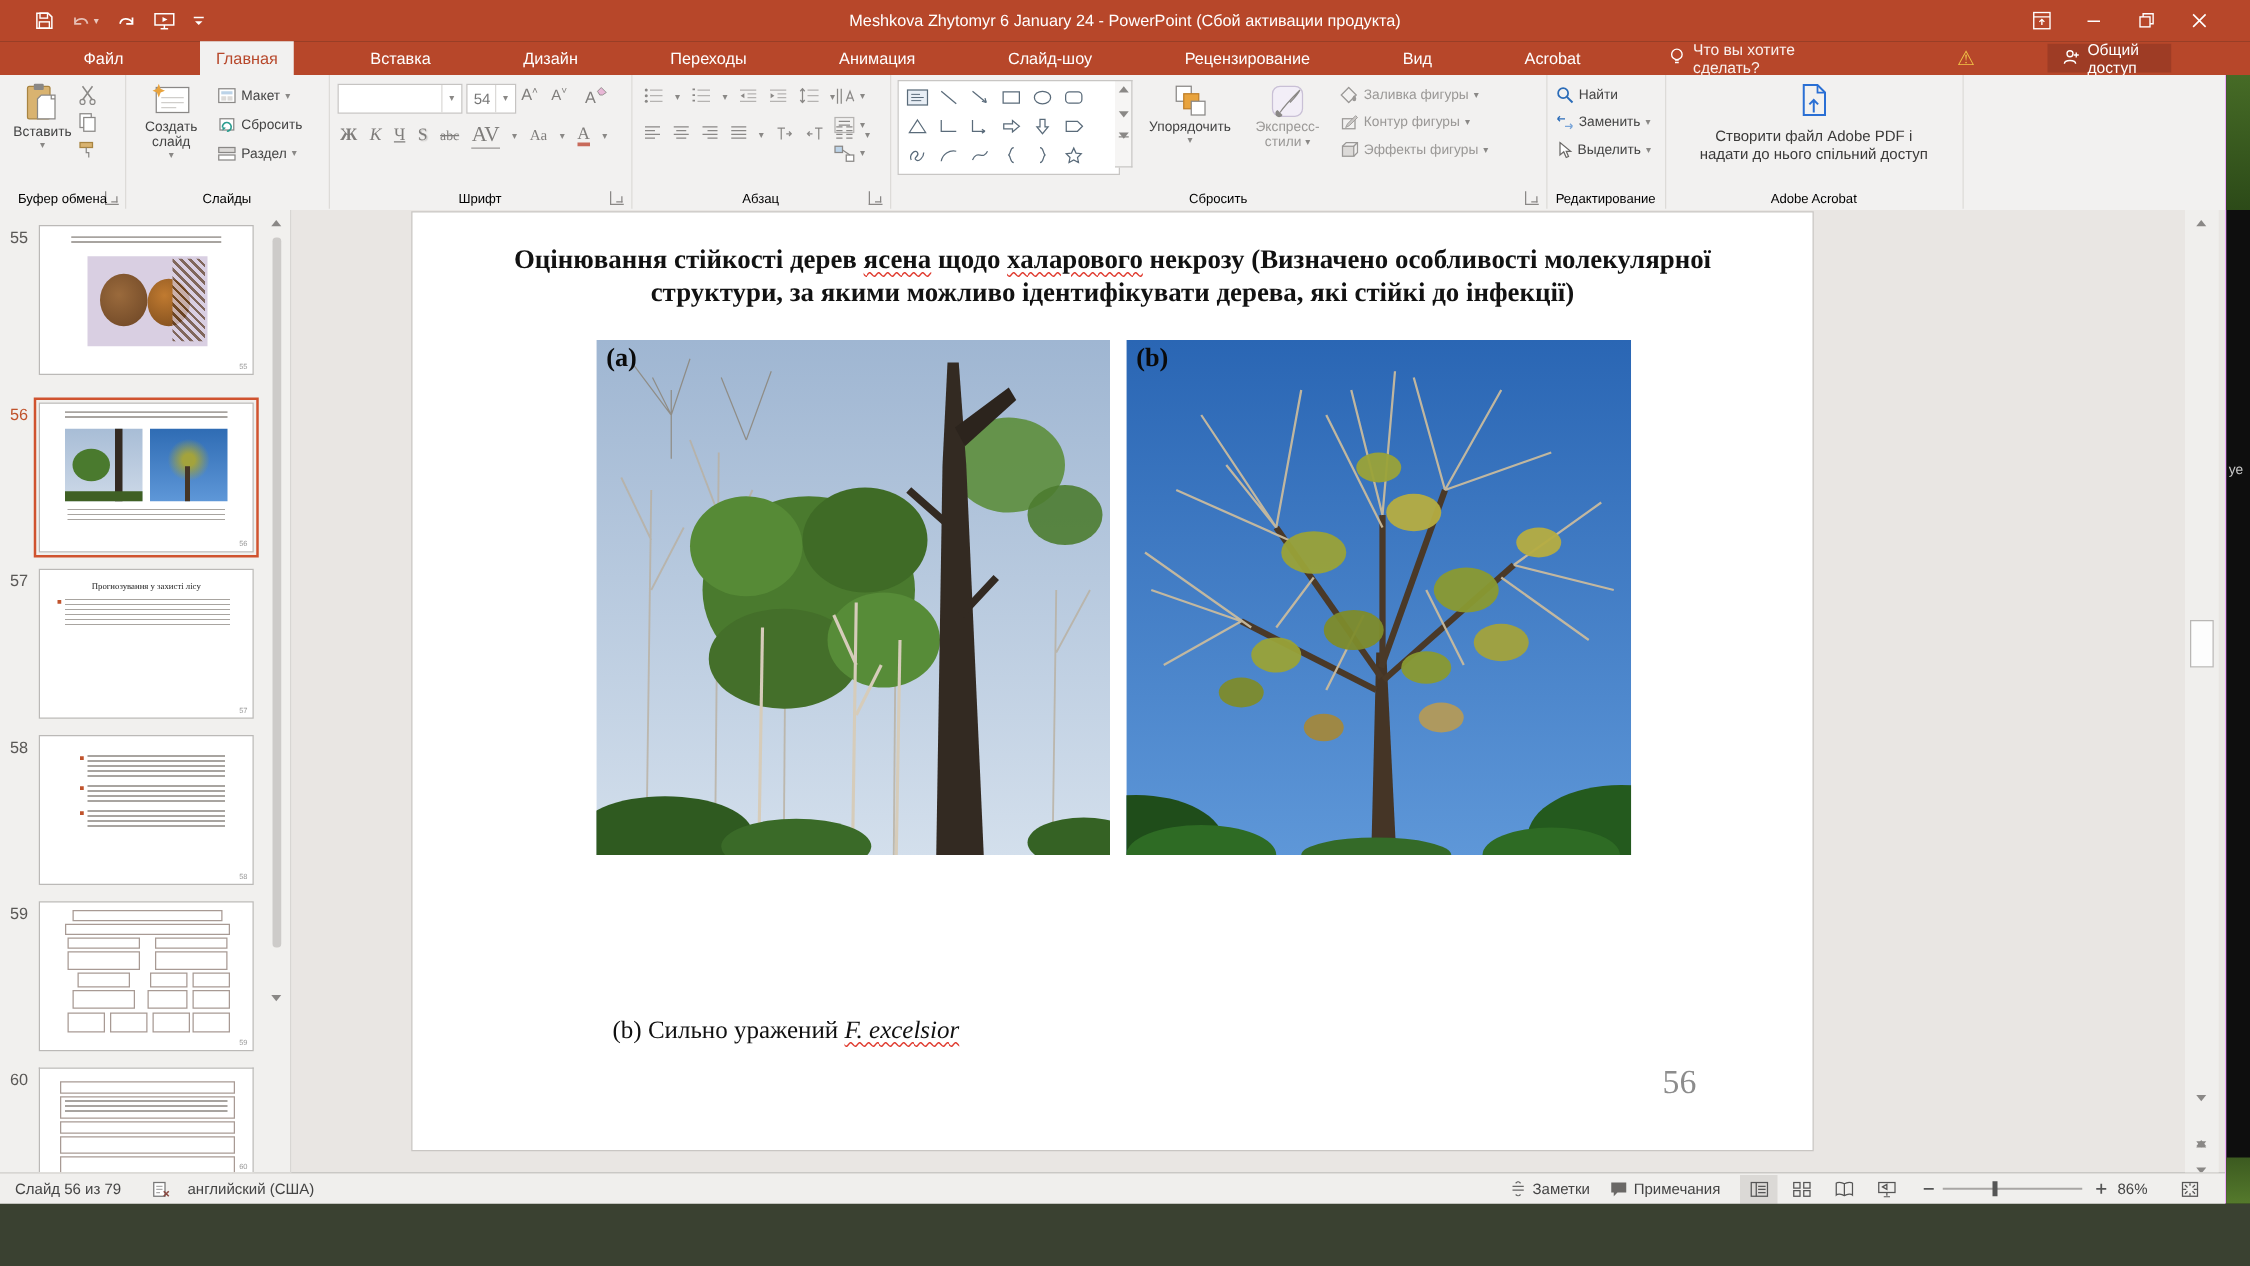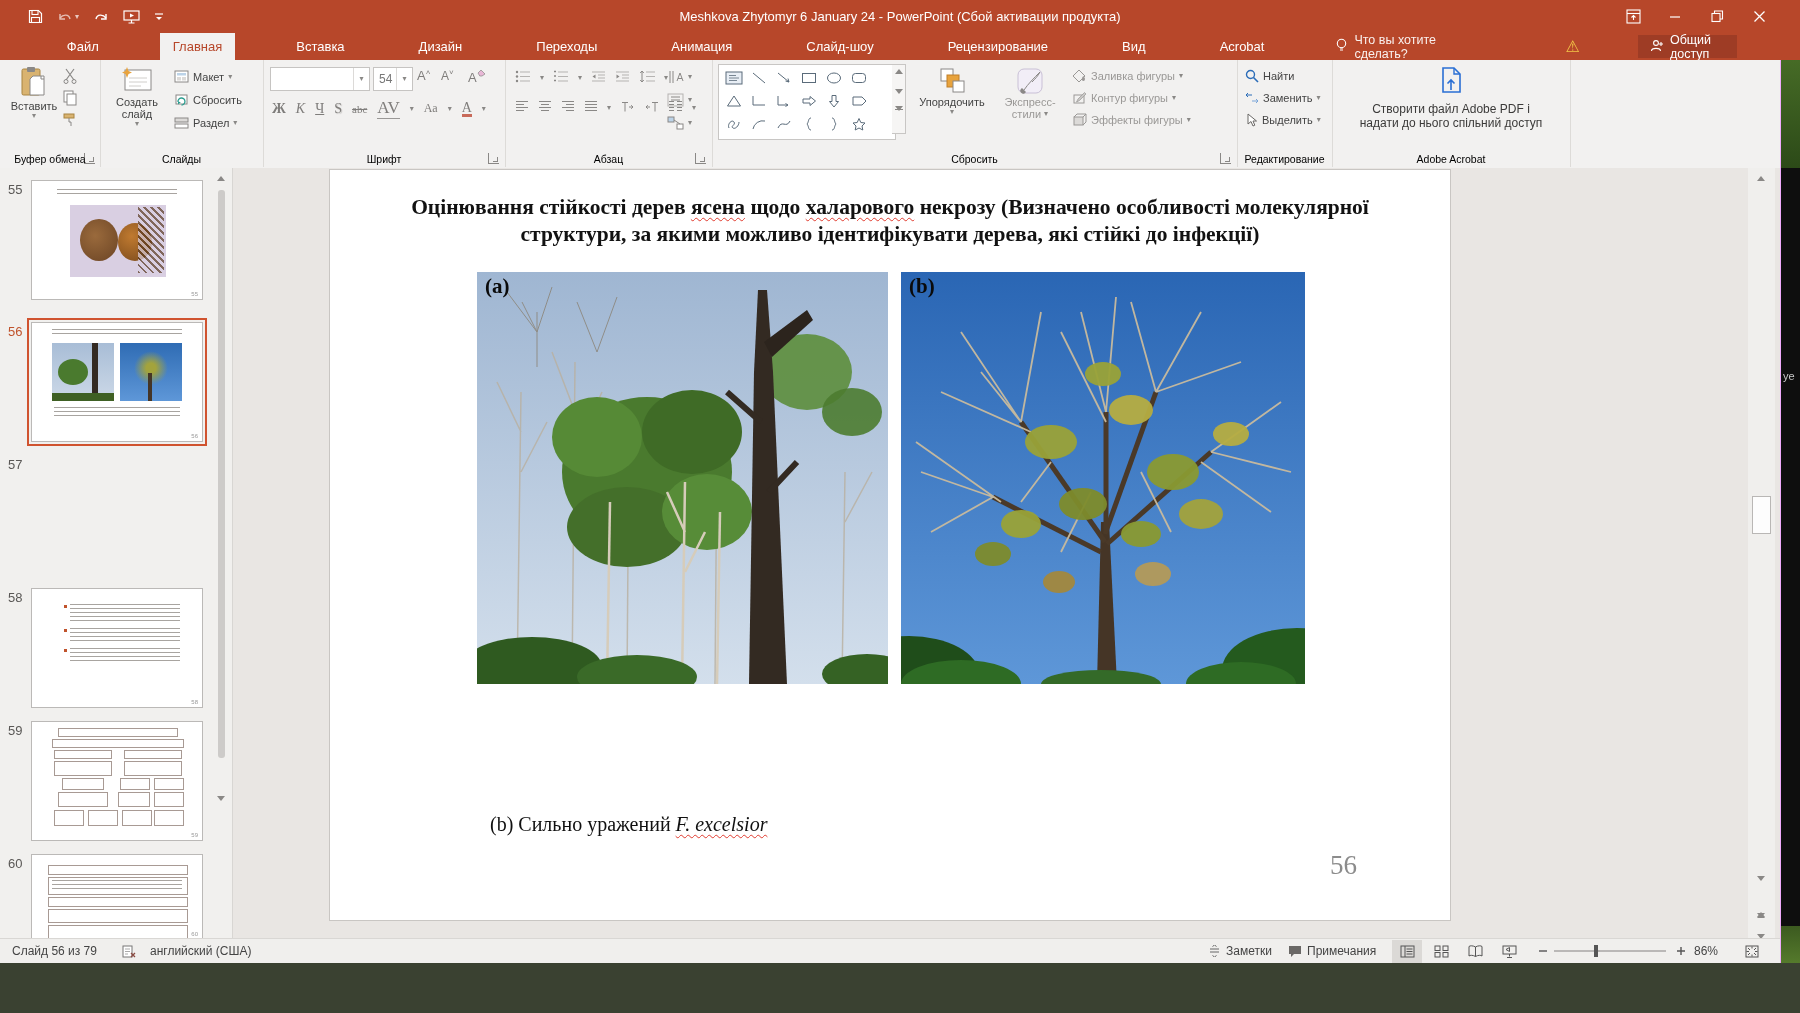--- a/index.html
+++ b/index.html
@@ -577,20 +577,26 @@
       </div>
       <div style="position:absolute;left:88px;top:20px;width:62px;height:58px;background:linear-gradient(#2f6cb4,#5e97d8)">
         <div style="position:absolute;left:14px;top:8px;width:34px;height:34px;border-radius:50%;background:radial-gradient(#a3a33c 20%,transparent 70%)"></div>
         <div style="position:absolute;left:28px;top:30px;width:4px;height:28px;background:#453526"></div>
       </div>
       <div class="microtext" style="position:absolute;left:22px;top:84px;width:126px;height:9px"></div>
       <span class="micronum">56</span>
     </div>
 
     <div class="thumbnum" style="top:289px">57</div>
+    <div class="thumb" style="top:287px">
+      <div style="position:absolute;left:0;top:9px;width:170px;text-align:center;font-family:'Liberation Serif',serif;font-size:7px;color:#222">Прогнозування у захисті лісу</div>
+      <div style="position:absolute;left:14px;top:24px;width:3px;height:3px;background:#c0532c"></div>
+      <div class="microtext" style="position:absolute;left:20px;top:23px;width:132px;height:22px"></div>
+      <span class="micronum">57</span>
+    </div>
 
     <div class="thumbnum" style="top:422px">58</div>
     <div class="thumb" style="top:420px">
       <div style="position:absolute;left:32px;top:16px;width:3px;height:3px;background:#c0532c"></div>
       <div class="microtext" style="position:absolute;left:38px;top:15px;width:110px;height:18px"></div>
       <div style="position:absolute;left:32px;top:40px;width:3px;height:3px;background:#c0532c"></div>
       <div class="microtext" style="position:absolute;left:38px;top:39px;width:110px;height:14px"></div>
       <div style="position:absolute;left:32px;top:60px;width:3px;height:3px;background:#c0532c"></div>
       <div class="microtext" style="position:absolute;left:38px;top:59px;width:110px;height:14px"></div>
       <span class="micronum">58</span>

